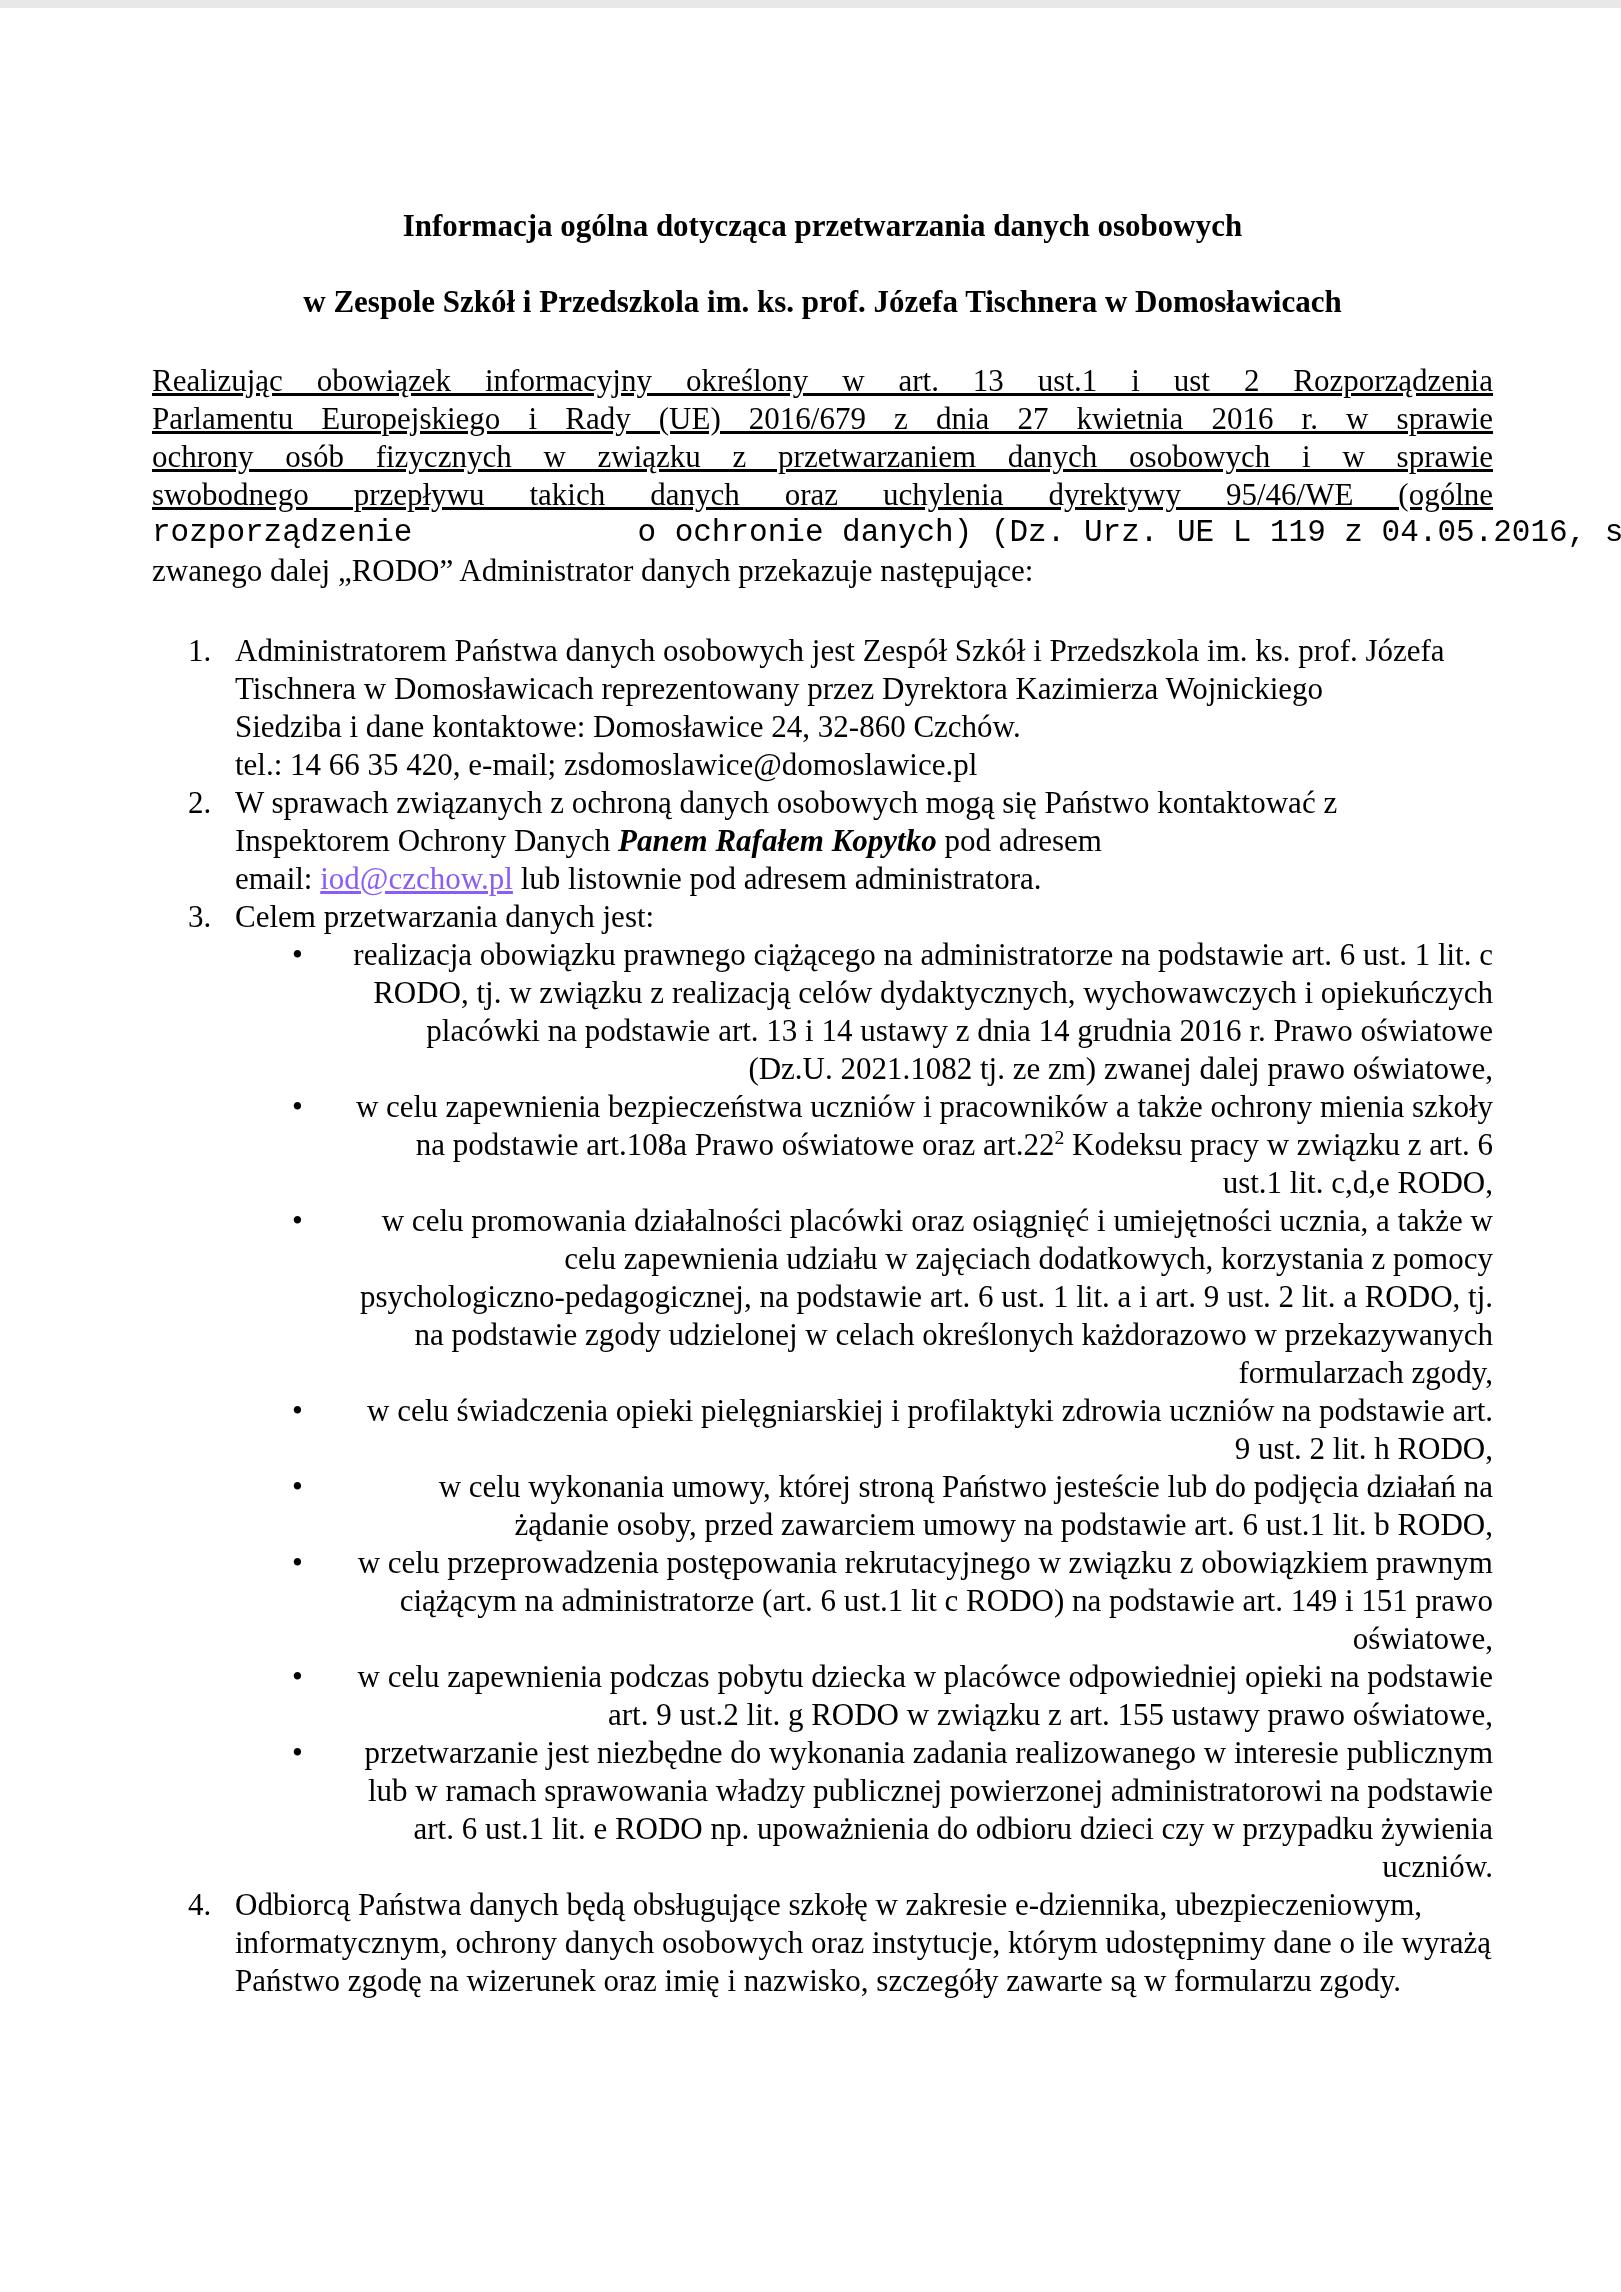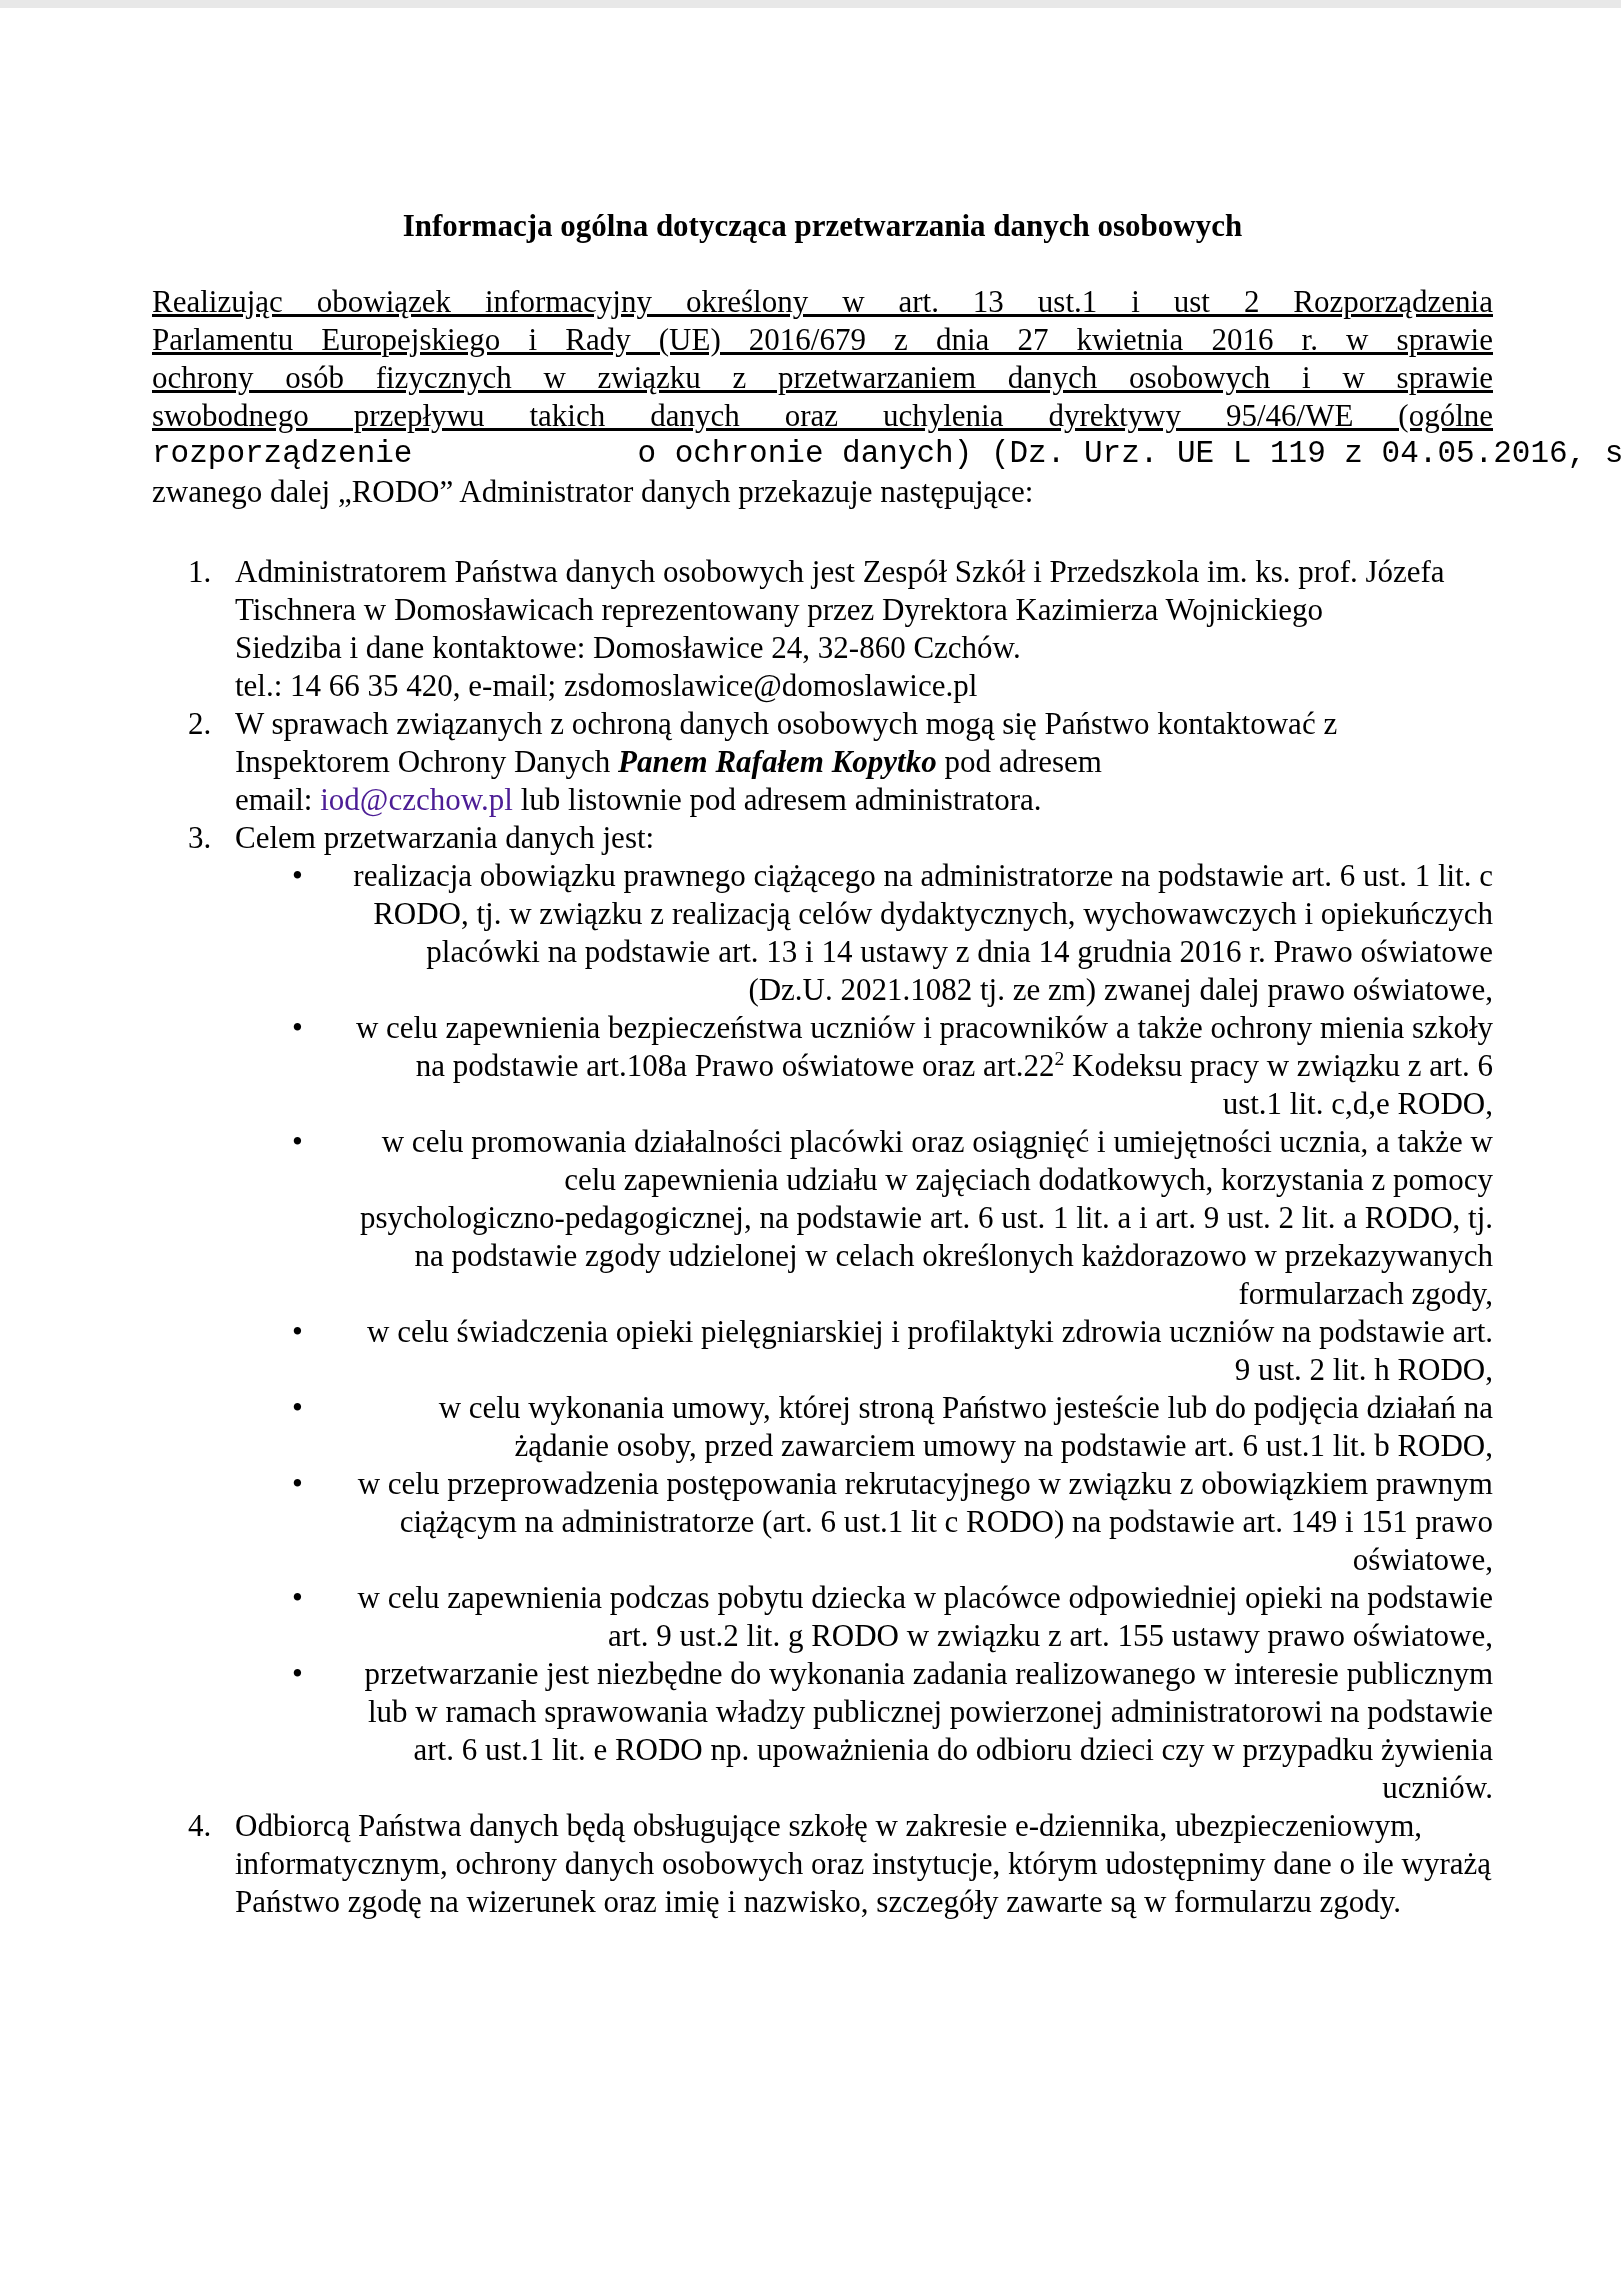--- a/index.html
+++ b/index.html
@@ -39,30 +39,31 @@
   }
   .iline { text-align: left; white-space: nowrap; font-family: Liberation Mono, monospace; }
   .tab-gap { display: inline-block; width: 225px; }
   .num-item { display: flex; padding-left: 36px; }
   .num-col { flex: 0 0 47px; }
   .num-body { flex: 1; min-width: 0; }
   .bullet-item { display: flex; padding-left: 140px; }
   .bullet-col { flex: 0 0 61px; }
   .bullet-body { flex: 1; min-width: 0; text-align: right; }
   .inspector-name { font-weight: 700; font-style: italic; }
-  a.email-link { color: #4c1d95; cursor: pointer; }
+  a.email-link { color: #8b5cf6; text-decoration: underline; cursor: pointer; }
   sup.ref-sup { font-size: 19.6px; line-height: 0; vertical-align: super; }
 </style>
 </head>
 <body>
 
 <div class="page">
 
   <div class="doc-title">Informacja ogólna dotycząca przetwarzania danych osobowych</div>
 
+  <div class="doc-subtitle">w Zespole Szkół i Przedszkola im. ks. prof. Józefa Tischnera w Domosławicach</div>
 
   <div class="intro">
     <div class="jline">Realizując obowiązek informacyjny określony w art. 13 ust.1 i ust 2 Rozporządzenia</div>
     <div class="jline">Parlamentu Europejskiego i Rady (UE) 2016/679 z dnia 27 kwietnia 2016 r.  w sprawie</div>
     <div class="jline">ochrony osób fizycznych w związku z przetwarzaniem danych osobowych i w sprawie</div>
     <div class="jline">swobodnego przepływu takich danych oraz uchylenia dyrektywy 95/46/WE (ogólne</div>
     <div class="iline"><span>rozporządzenie</span><span class="tab-gap"></span><span>o ochronie danych) (Dz. Urz. UE L 119 z 04.05.2016, str. 1),</span></div>
     <div>zwanego dalej „RODO” Administrator danych przekazuje następujące:</div>
   </div>
 

